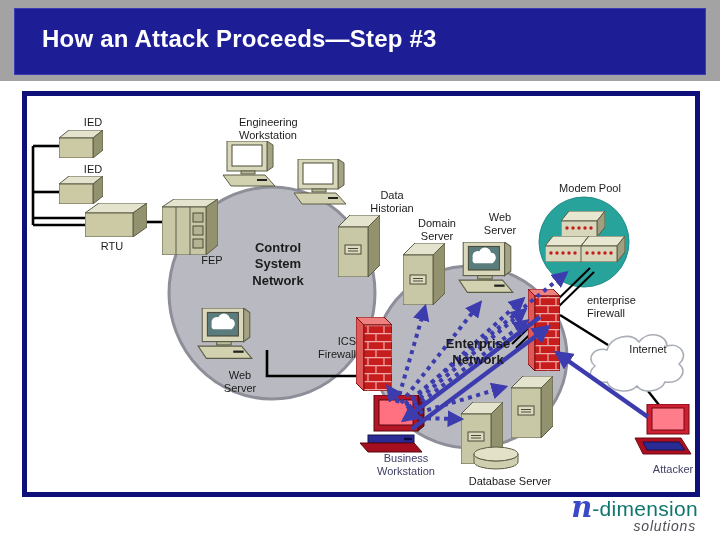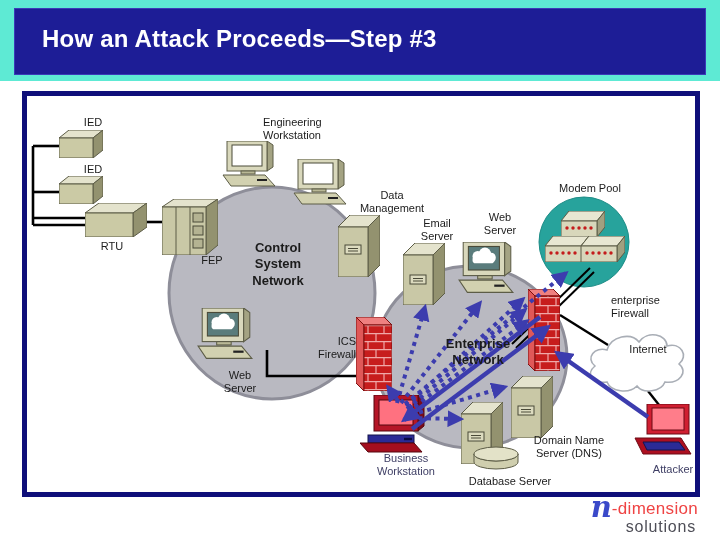--- a/index.html
+++ b/index.html
@@ -1,42 +1,42 @@
 <!DOCTYPE html>
 <html><head>
 <meta charset="utf-8">
 <style>
   html,body{margin:0;padding:0;background:#fff;}
   #screen{position:relative;width:720px;height:540px;background:#fff;overflow:hidden;
           font-family:"Liberation Sans","DejaVu Sans",sans-serif;}
   
-  .hdr{position:absolute;left:0;top:0;width:720px;height:81px;background:#5eead4;}
+  .hdr{position:absolute;left:0;top:0;width:720px;height:81px;background:#a3a3a3;}
   .hdr-inner{position:absolute;left:14px;top:8px;width:690px;height:65px;background:#1d1d96;
              border:1px solid #3b3bb8;}
   .hdr-title{position:absolute;left:27px;top:16px;color:#fff;font-size:24px;font-weight:bold;
              letter-spacing:.2px;white-space:nowrap;}
   
   .panel{position:absolute;left:22px;top:91px;width:678px;height:406px;background:#fff;
          border:5px solid #0f0f7a;box-sizing:border-box;}
   .layer{position:absolute;left:0;top:0;width:720px;height:540px;pointer-events:none;}
   .icon{position:absolute;}
   
   .lbl{position:absolute;font-size:11px;line-height:1.18;color:#1b1b1b;text-align:center;
        white-space:pre-line;transform:translateX(-50%);padding-left:24px;}
-  .lbl.left{transform:none;text-align:left;margin-left:24px;}
+  .lbl.left{transform:none;text-align:left;}
   .lbl.right{transform:none;text-align:right;}
   .lbl.zone{font-size:13px;font-weight:bold;line-height:1.25;}
   .lbl.navy{color:#3e3e64;}
   
   .logo{position:absolute;left:548px;top:494px;width:150px;text-align:right;}
   .logo-row{display:flex;align-items:flex-start;justify-content:flex-end;}
   .logo-n{font-family:"DejaVu Serif",serif;font-style:italic;font-weight:bold;
           font-size:29px;line-height:26px;color:#3a49c9;}
-  .logo-word{font-size:17px;line-height:30px;color:#ef4444;letter-spacing:.3px;}
-  .logo-sub{font-size:16px;color:#4e4e57;letter-spacing:.8px;margin-top:-6px;padding-right:2px;}
+  .logo-word{font-size:21px;line-height:30px;color:#0f766e;letter-spacing:.3px;}
+  .logo-sub{font-size:14px;color:#4e4e57;letter-spacing:.8px;margin-top:-6px;padding-right:2px;font-style:italic;}
 </style>
 </head>
 <body>
 
 <div id="screen">
 
   <div class="hdr">
     <div class="hdr-inner">
       <div class="hdr-title">How an Attack Proceeds—Step #3</div>
     </div>
@@ -271,41 +271,39 @@
     </g>
   </svg>
 
   <div class="lbl" style="left:81px;top:116px">IED</div>
   <div class="lbl" style="left:81px;top:163px">IED</div>
   <div class="lbl" style="left:100px;top:240px">RTU</div>
   <div class="lbl" style="left:200px;top:254px">FEP</div>
   <div class="lbl left" style="left:215px;top:116px">Engineering
 Workstation</div>
   <div class="lbl" style="left:380px;top:189px">Data
-Management</div>
-  <div class="lbl" style="left:425px;top:217px">Email
+Historian</div>
+  <div class="lbl" style="left:425px;top:217px">Domain
 Server</div>
   <div class="lbl" style="left:488px;top:211px">Web
 Server</div>
   <div class="lbl" style="left:578px;top:182px">Modem Pool</div>
   <div class="lbl left" style="left:563px;top:294px">enterprise
 Firewall</div>
   <div class="lbl right" style="right:364px;top:335px">ICS
 Firewall</div>
   <div class="lbl zone" style="left:266px;top:240px">Control
 System
 Network</div>
   <div class="lbl zone" style="left:466px;top:336px">Enterprise
 Network</div>
   <div class="lbl" style="left:228px;top:369px">Web
 Server</div>
   <div class="lbl navy" style="left:394px;top:452px">Business
 Workstation</div>
-  <div class="lbl" style="left:557px;top:434px">Domain Name
-Server (DNS)</div>
   <div class="lbl" style="left:498px;top:475px">Database Server</div>
   <div class="lbl" style="left:636px;top:343px">Internet</div>
   <div class="lbl navy" style="left:661px;top:463px">Attacker</div>
 
   <div class="logo">
     <div class="logo-row">
       <span class="logo-n">n</span>
         <span class="logo-word">-dimension</span>
     </div>
     <div class="logo-sub">solutions</div>

